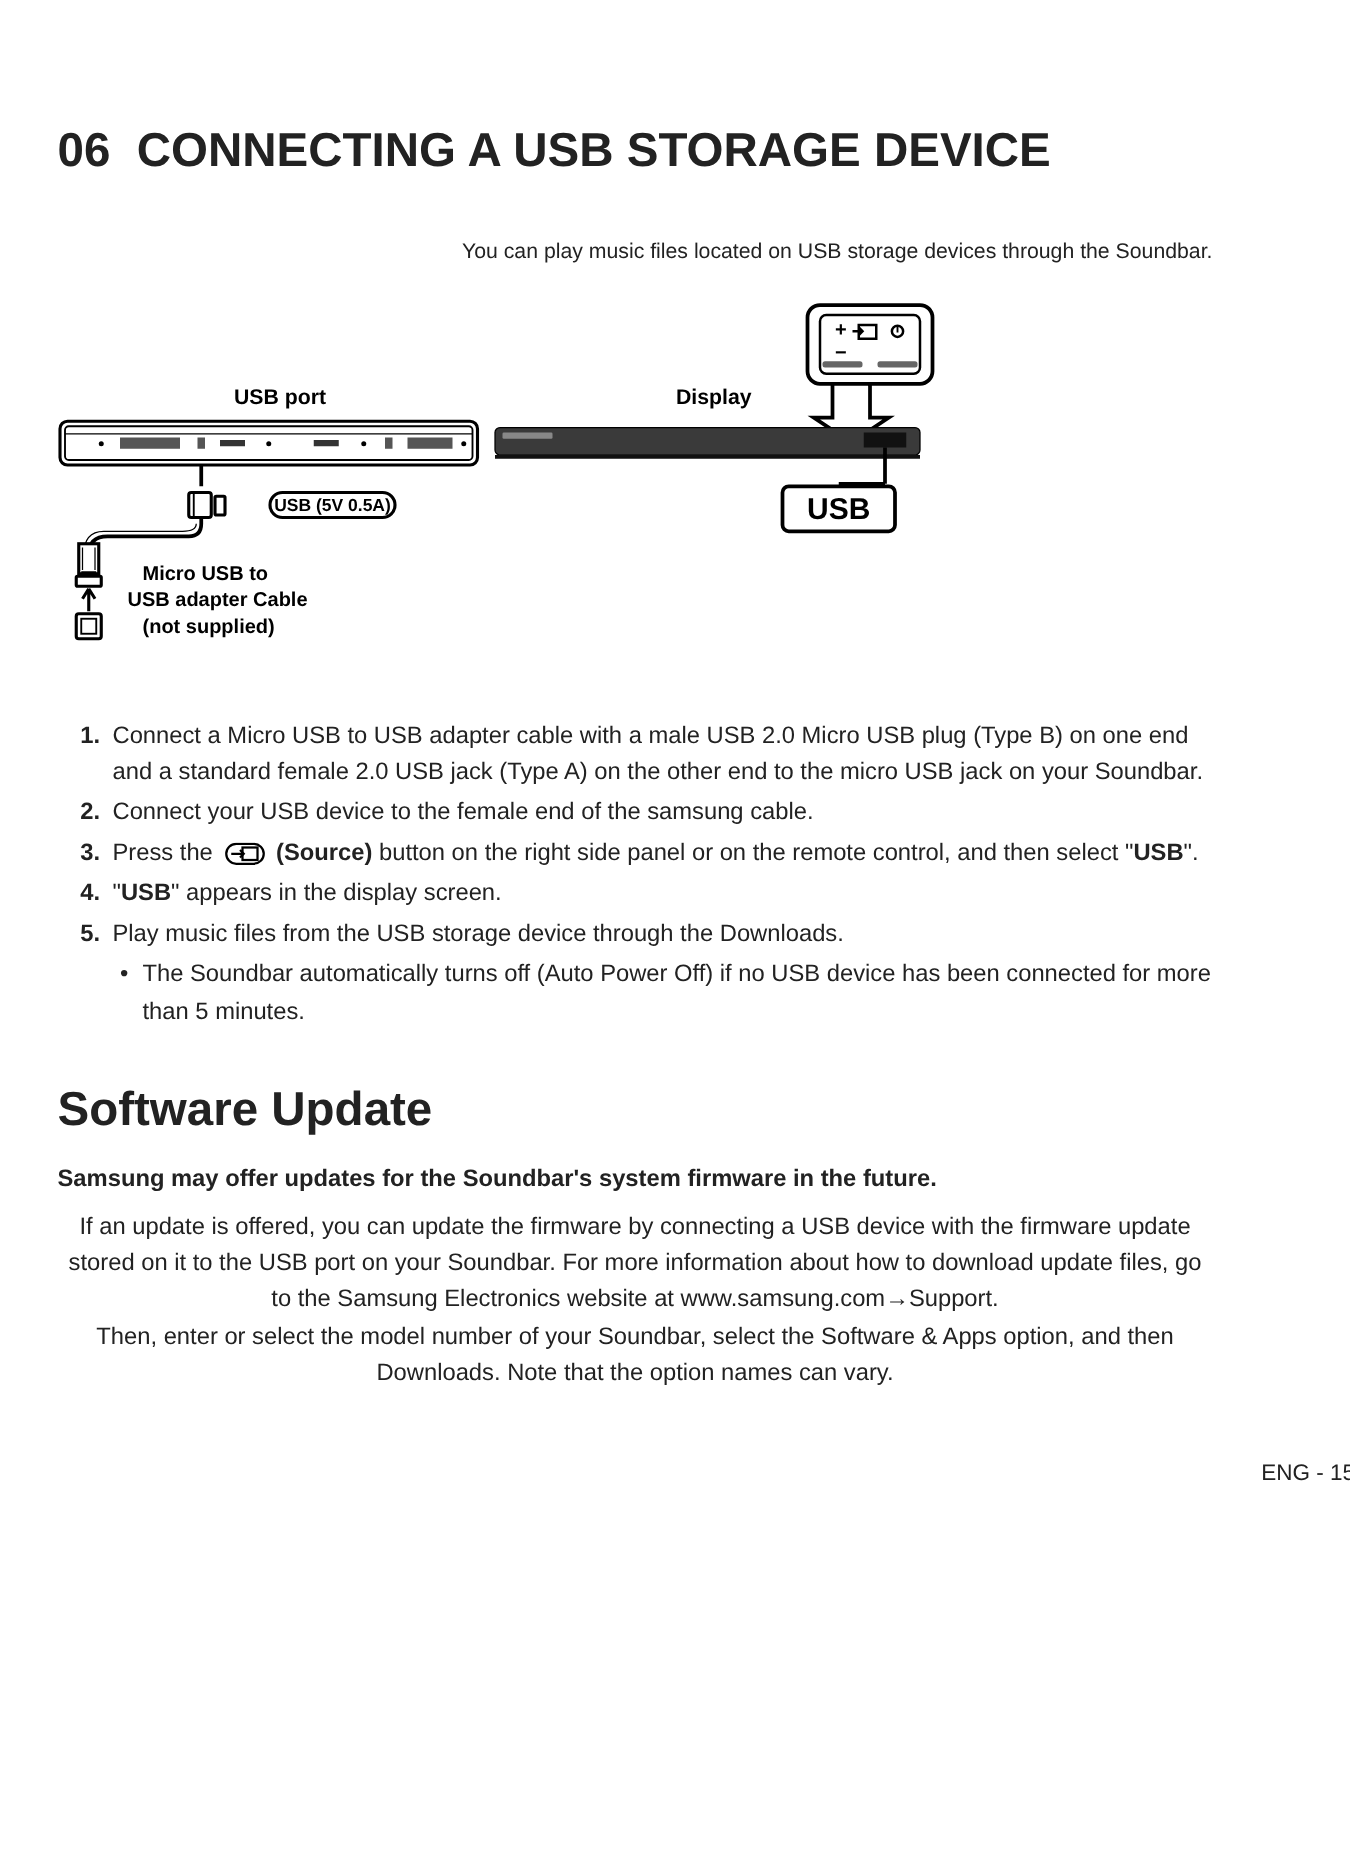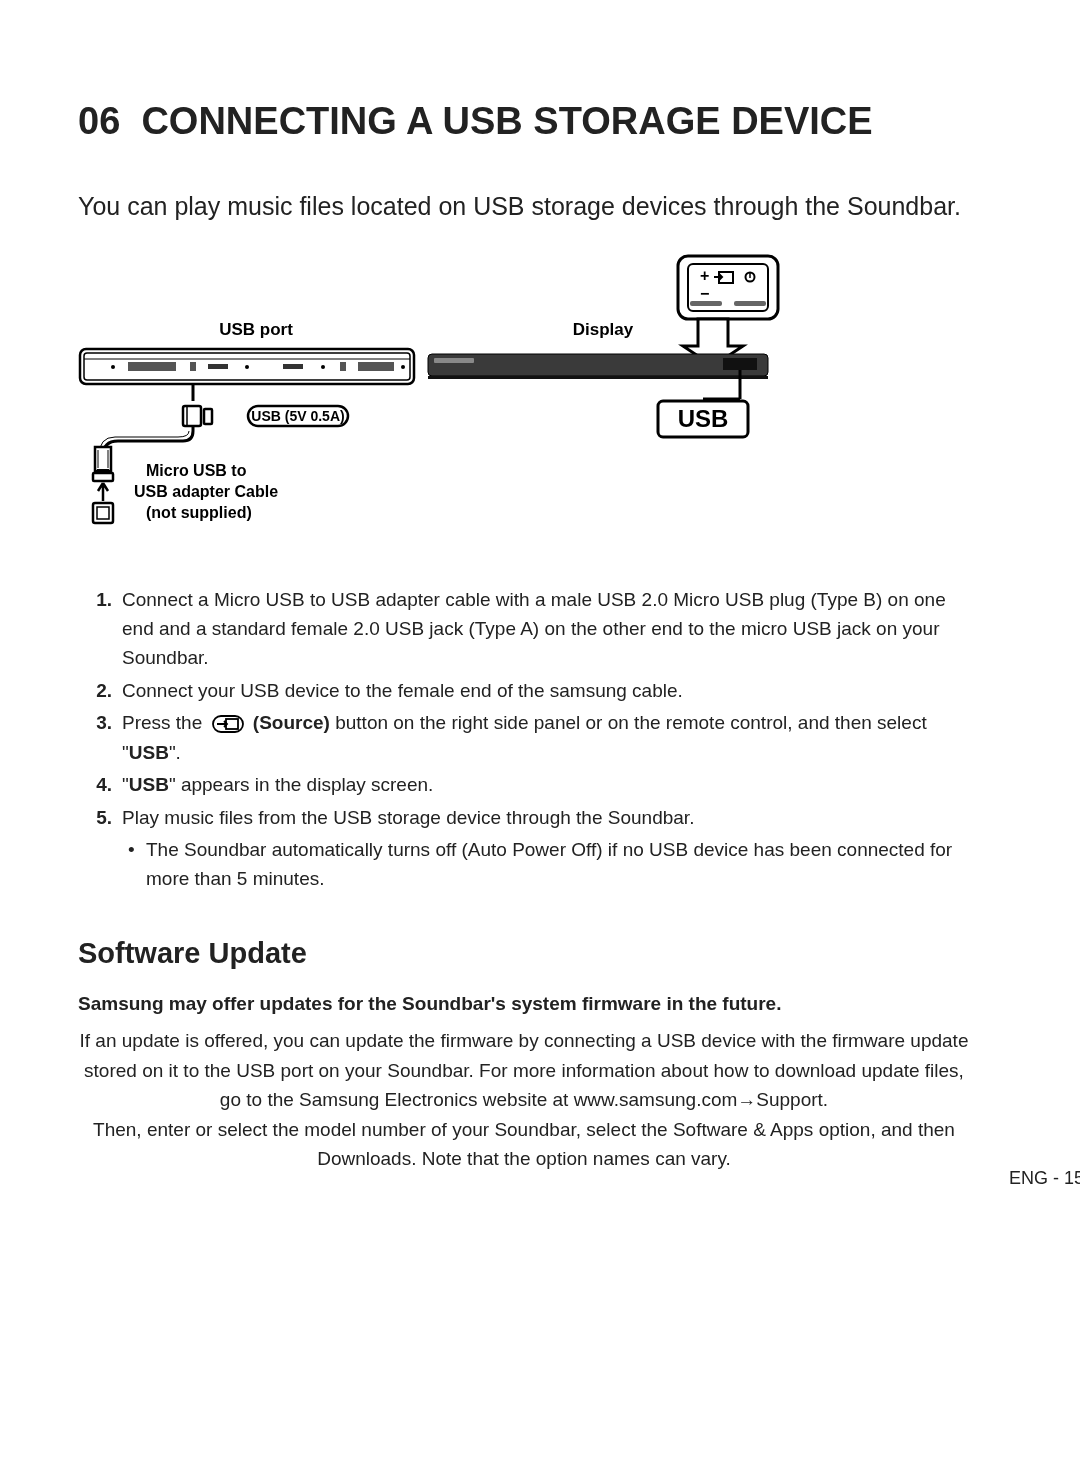--- a/index.html
+++ b/index.html
@@ -8,32 +8,33 @@
     width: 1080px;
     height: 1479px;
     margin: 0;
     padding: 0;
     background: #fff;
     color: #222;
     position: relative;
     box-sizing: border-box;
   }
   .page {
-    padding: 100px 110px 0 78px;
+    padding: 100px 110px 0 46px;
   }
   h1 {
     font-size: 38px;
     font-weight: 700;
     letter-spacing: 0px;
     margin: 0 0 45px 0;
   }
   .intro {
-    font-size: 25px;
+    font-size: 17px;
     line-height: 1.5;
     margin-bottom: 25px;
+    text-align: right;
   }
   .diagram-wrap {
     margin: 0 0 30px 0;
   }
   ol.steps {
     list-style: none;
     padding: 0;
     margin: 0 0 40px 0;
     font-size: 19px;
     line-height: 1.55;
@@ -68,21 +69,21 @@
     font-size: 19px;
   }
   .source-icon {
     display: inline-block;
     vertical-align: middle;
     margin: 0 4px;
   }
   .source-icon svg { display: block; }
   b { font-weight: 700; }
   h2 {
-    font-size: 29px;
+    font-size: 38px;
     font-weight: 700;
     margin: 0 0 20px 0;
   }
   .sw-bold {
     font-size: 19px;
     font-weight: 700;
     margin: 0 0 8px 0;
     line-height: 1.5;
   }
   .sw-body {
@@ -231,21 +232,21 @@
     </li>
     <li>
       <span class="num">4.</span>
       <span class="txt">
         <span>"</span><b>USB</b><span>" appears in the display screen.</span>
       </span>
     </li>
     <li>
       <span class="num">5.</span>
       <span class="txt">
-        <span>Play music files from the USB storage device through the Soundbar.</span>
+        <span>Play music files from the USB storage device through the Downloads.</span>
         <ul class="bullets">
           <li>The Soundbar automatically turns off (Auto Power Off) if no USB device has been connected for more than 5 minutes.</li>
         </ul>
       </span>
     </li>
   </ol>
 
   <h2>Software Update</h2>
   <p class="sw-bold">Samsung may offer updates for the Soundbar's system firmware in the future.</p>
   <p class="sw-body">If an update is offered, you can update the firmware by connecting a USB device with the firmware update stored on it to the USB port on your Soundbar. For more information about how to download update files, go to the Samsung Electronics website at www.samsung.com→Support.</p>

